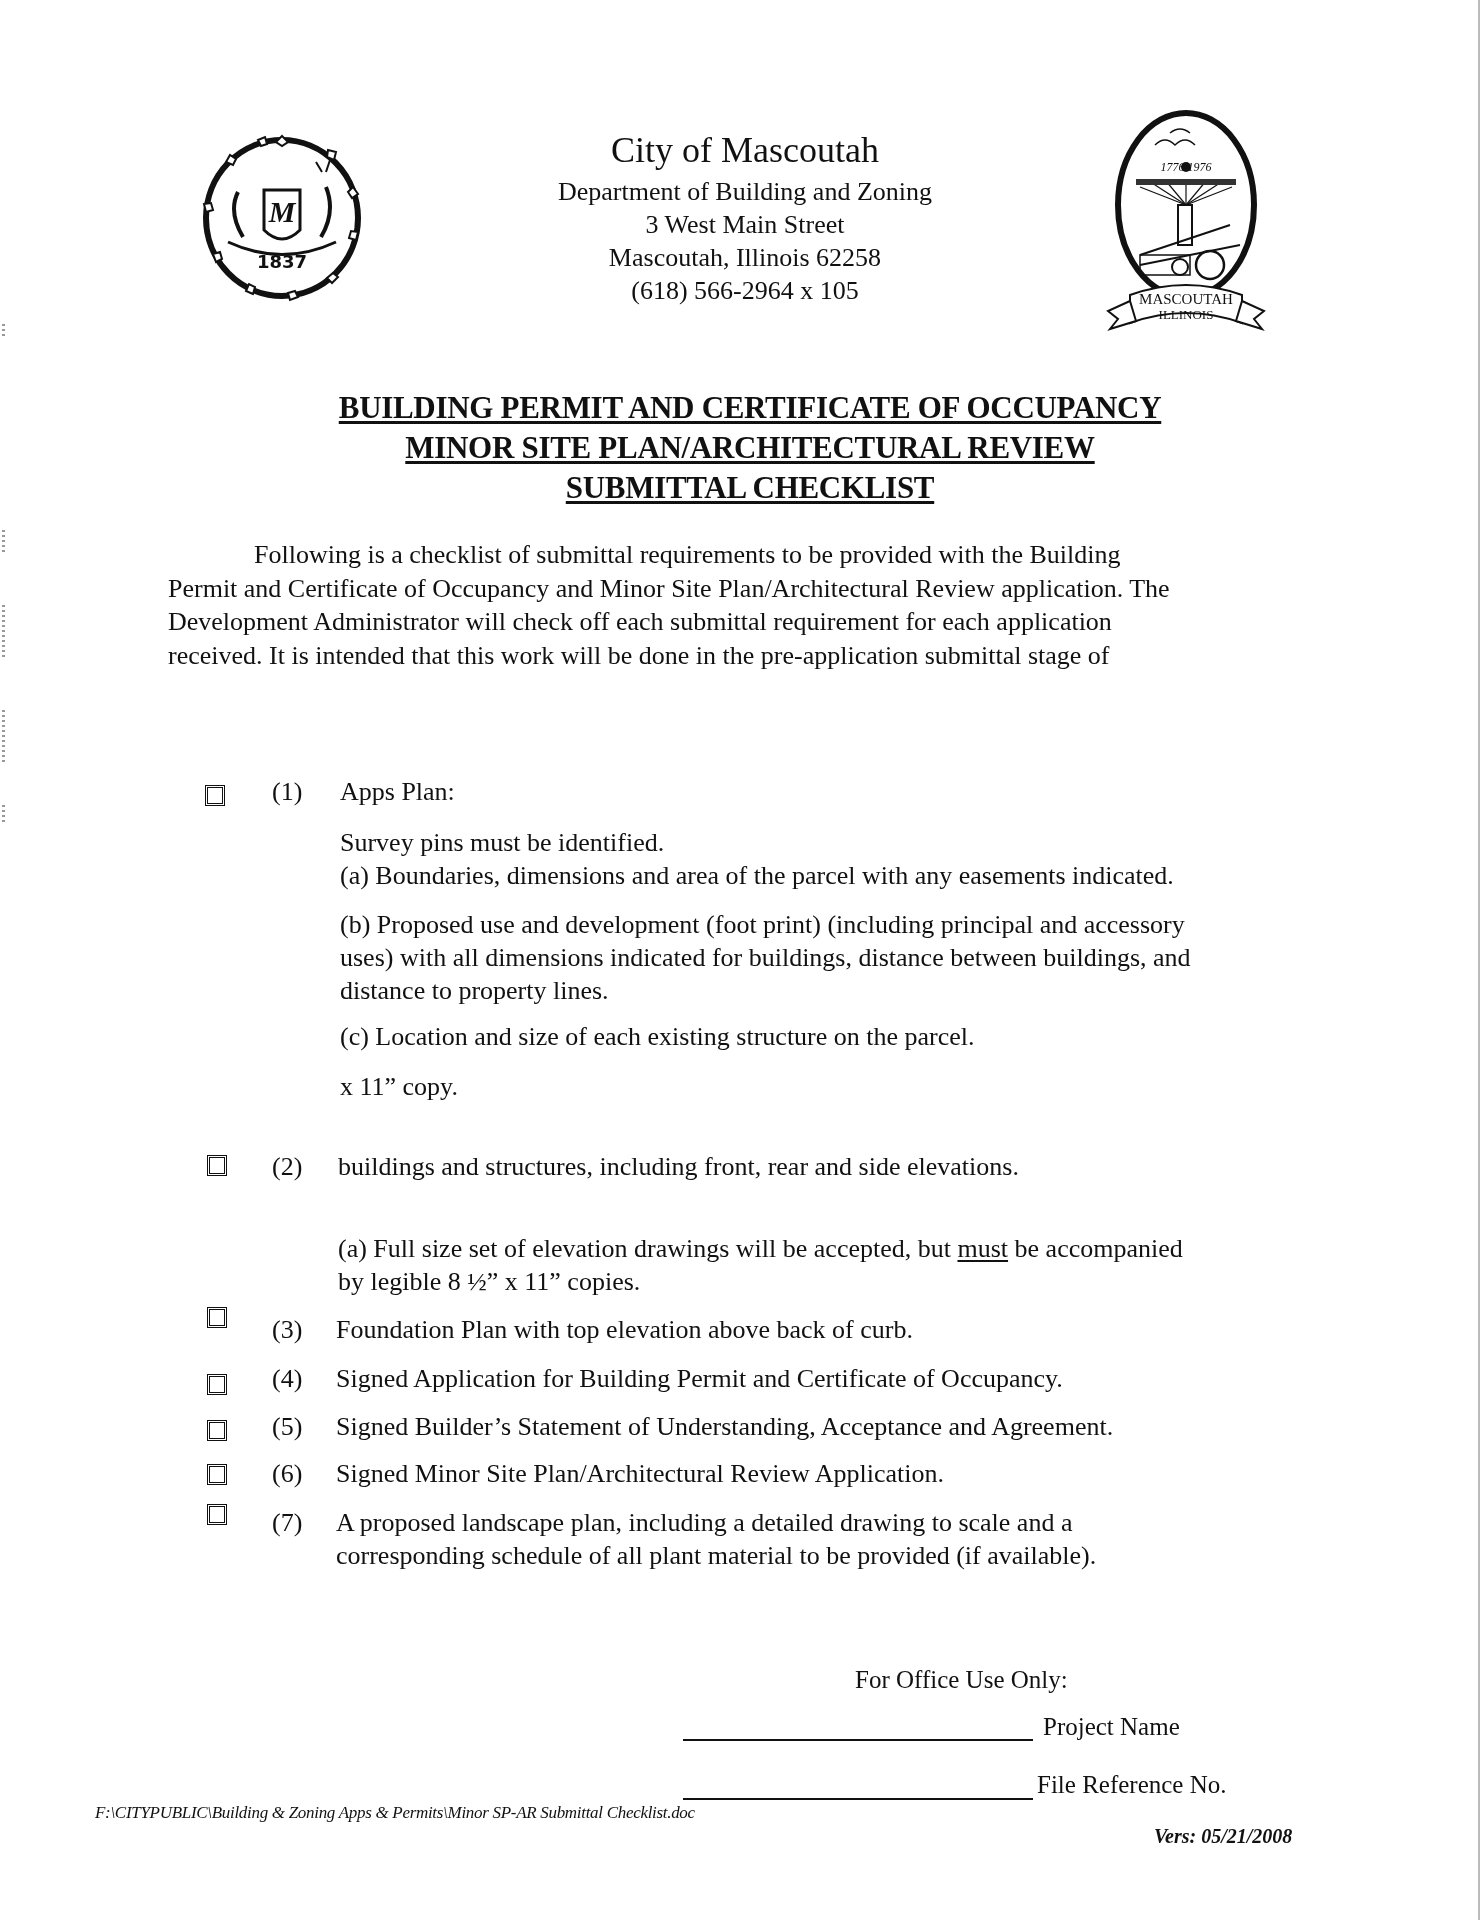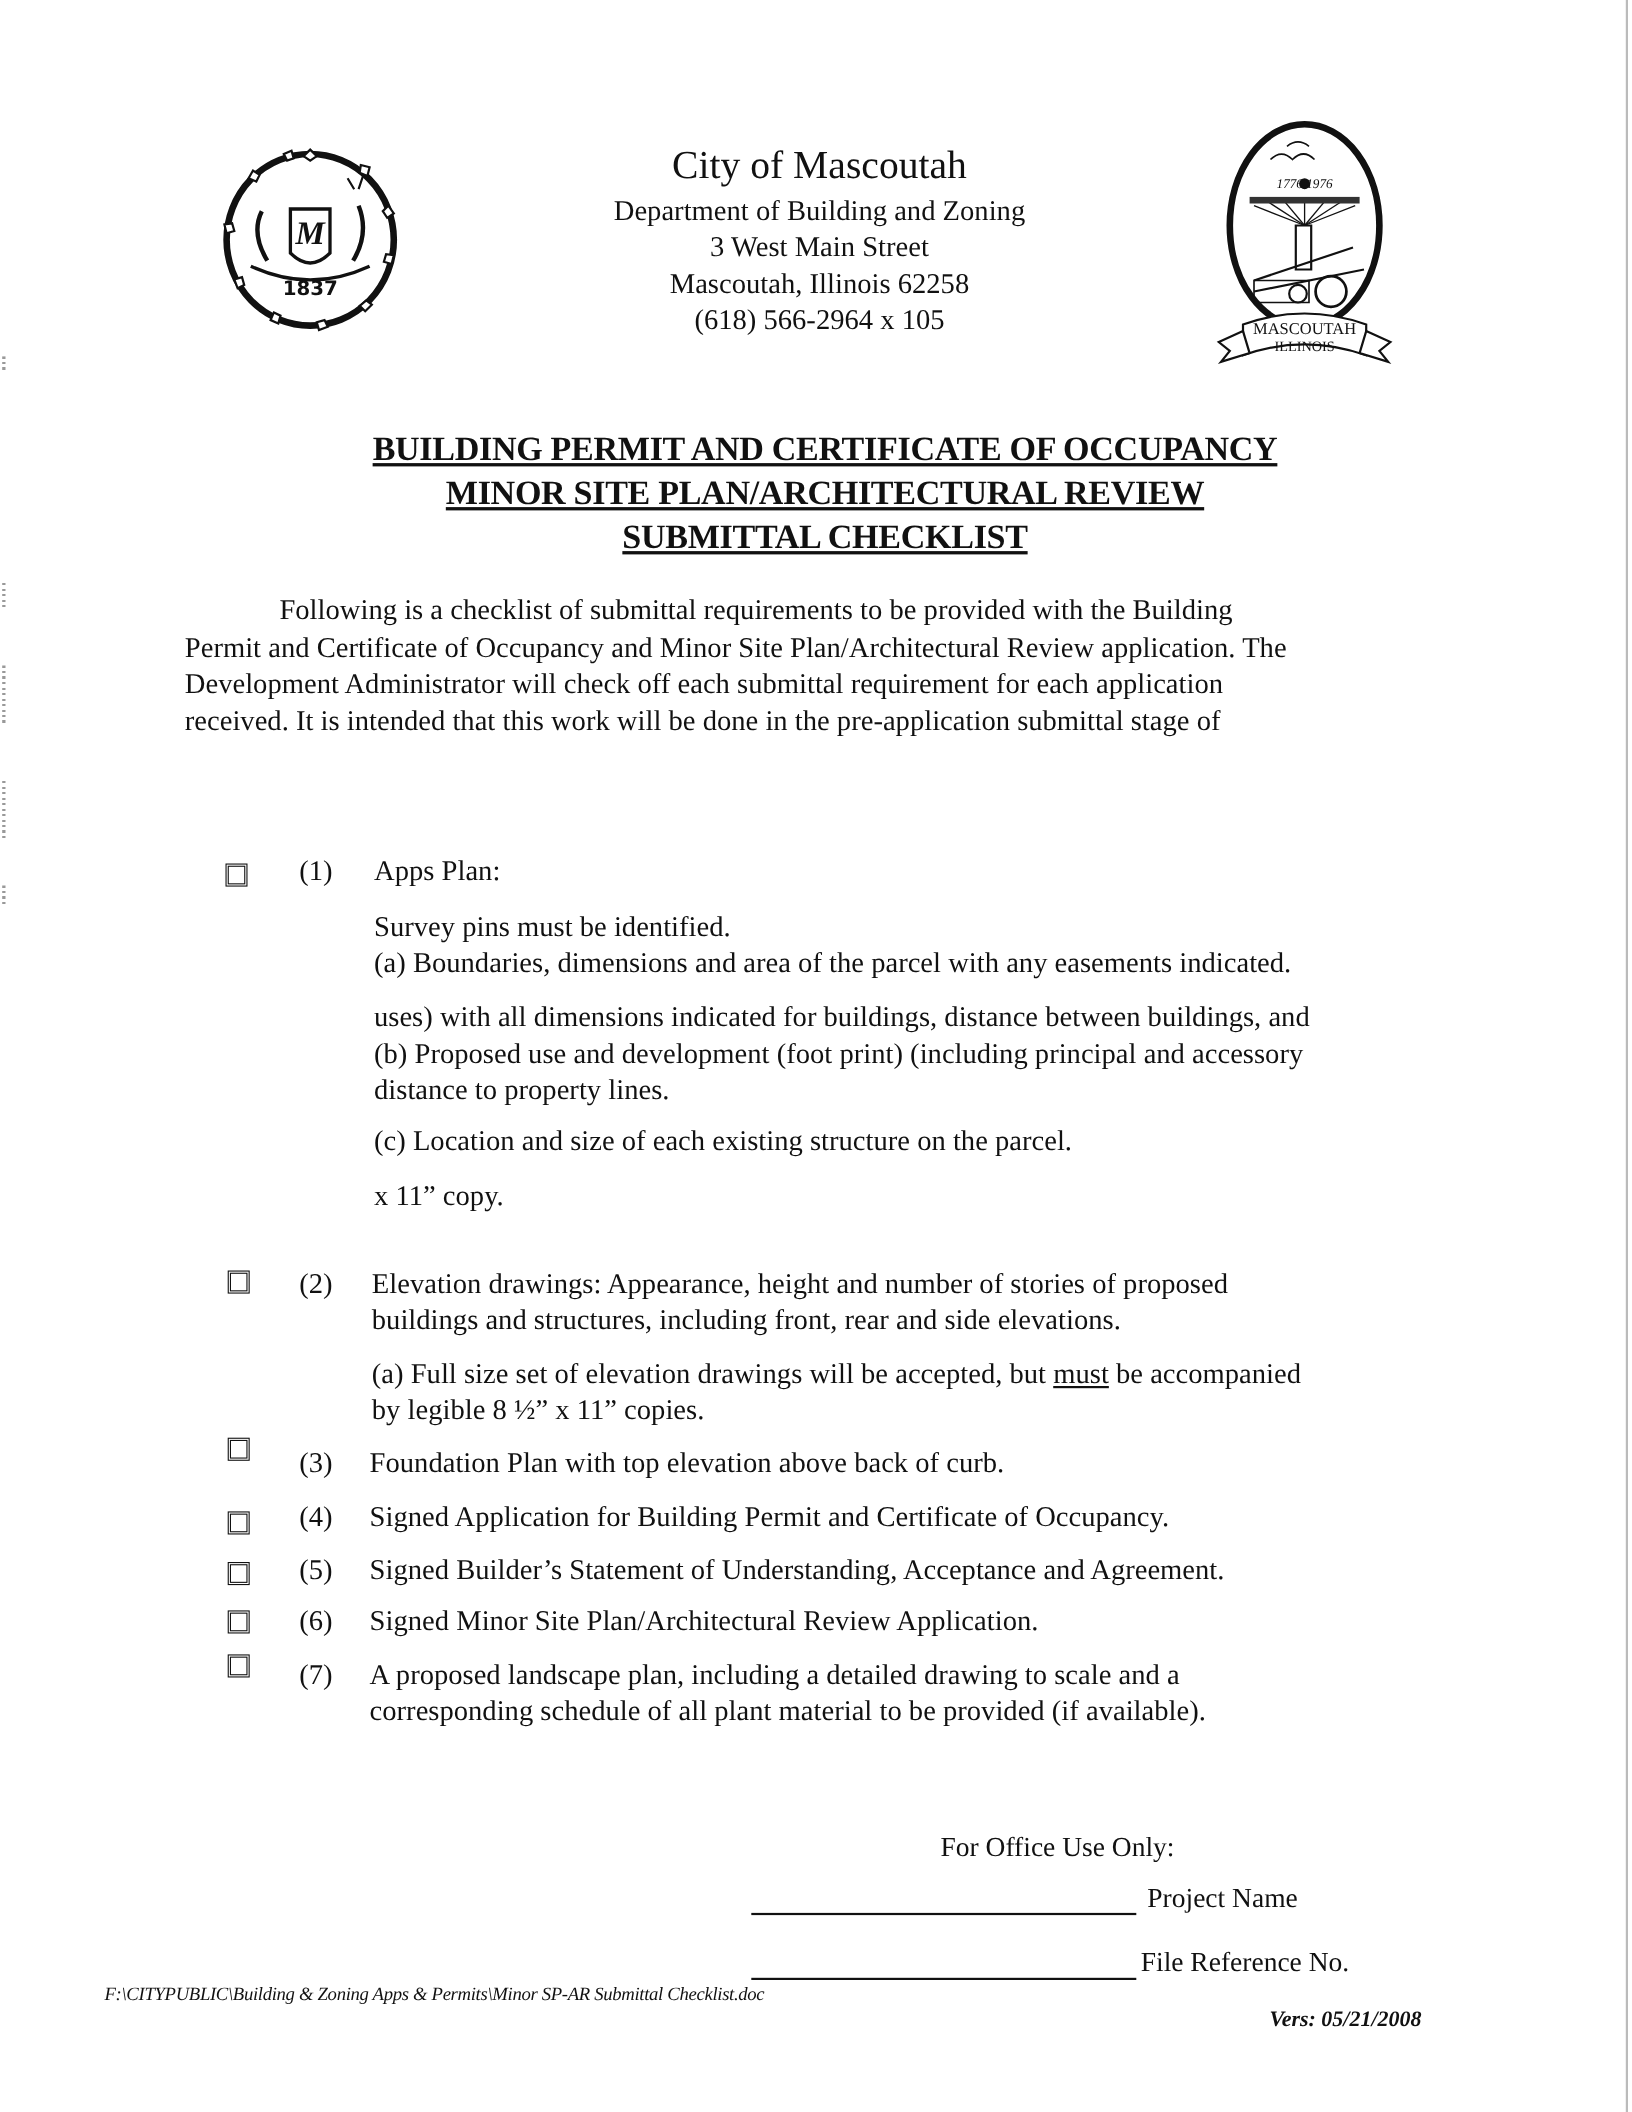--- a/index.html
+++ b/index.html
@@ -122,33 +122,32 @@
 
 <div class="abs chk" style="left:205px;top:785px"></div>
 <div class="abs num" style="left:272px;top:775px">(1)</div>
 <div class="abs item-text" style="left:340px;top:775px">Apps Plan:</div>
 
 <div class="abs sub-text" style="left:340px;top:826px">
   <div>Survey pins must be identified.</div>
   <div>(a)  Boundaries, dimensions and area of the parcel with any easements indicated.</div>
 </div>
 <div class="abs sub-text" style="left:340px;top:908px">
+  <div>(b)  Proposed use and development (foot print) (including principal and accessory</div>
   <div>uses) with all dimensions indicated for buildings, distance between buildings, and</div>
-  <div>(b)  Proposed use and development (foot print) (including principal and accessory</div>
   <div>distance to property lines.</div>
 </div>
 <div class="abs sub-text" style="left:340px;top:1020px">(c)  Location and size of each existing structure on the parcel.</div>
 <div class="abs sub-text" style="left:340px;top:1070px">
   <div>x 11” copy.</div>
 </div>
 
 <div class="abs chk" style="left:207px;top:1155px"></div>
 <div class="abs num" style="left:272px;top:1150px">(2)</div>
 <div class="abs item-text" style="left:338px;top:1150px">
-  <div>Elevation drawings:  Appearance, height and number of stories of proposed</div>
   <div>buildings and structures, including front, rear and side elevations.</div>
 </div>
 <div class="abs sub-text" style="left:338px;top:1232px">
   <div><span>(a) Full size set of elevation drawings will be accepted, but </span><u class="must">must</u><span> be accompanied</span></div>
   <div>by legible 8 ½” x 11” copies.</div>
 </div>
 
 <div class="abs chk" style="left:207px;top:1307px"></div>
 <div class="abs num" style="left:272px;top:1313px">(3)</div>
 <div class="abs item-text" style="left:336px;top:1313px">Foundation Plan with top elevation above back of curb.</div>

